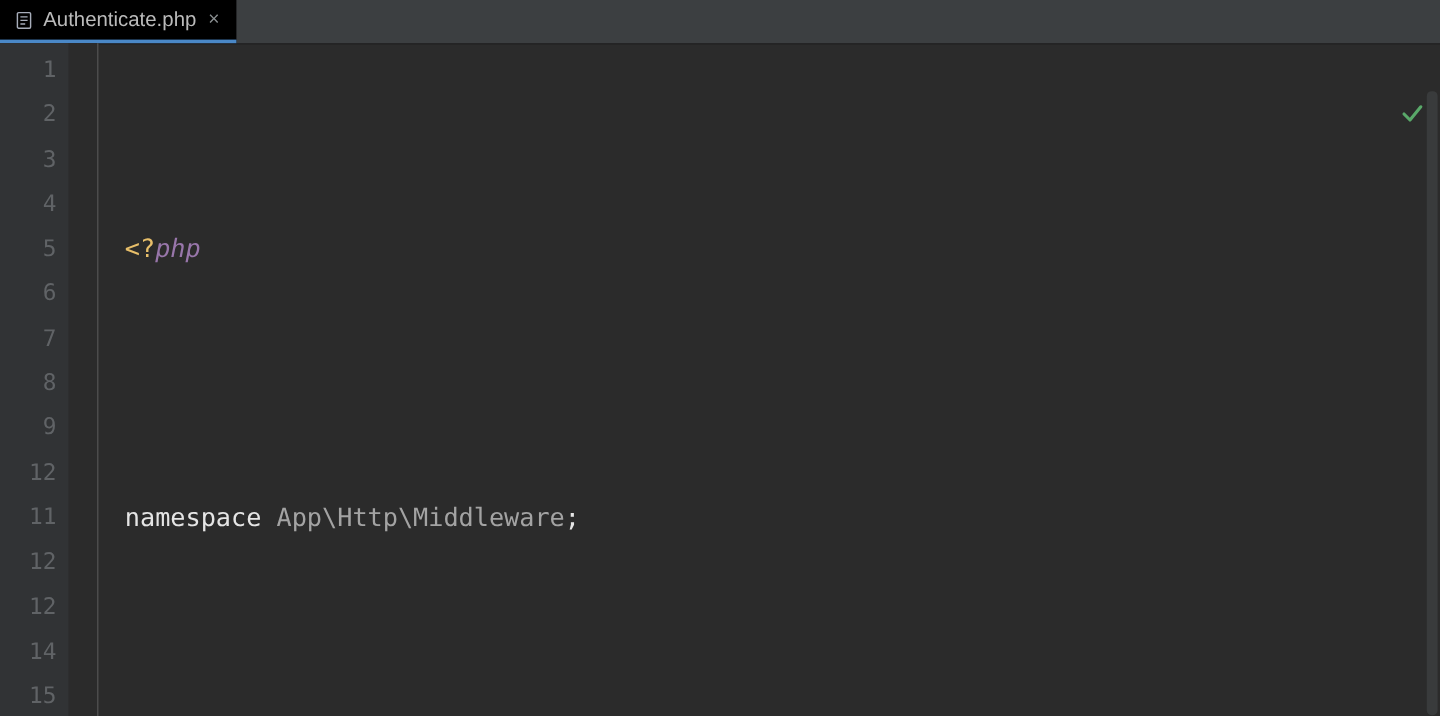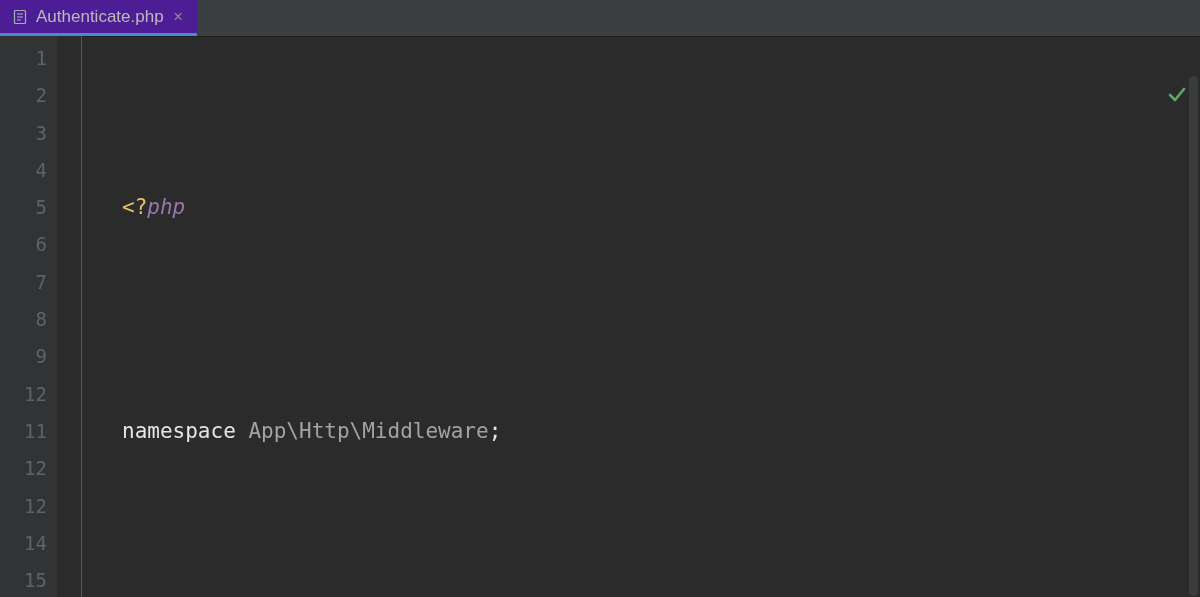--- a/index.html
+++ b/index.html
@@ -17,21 +17,21 @@
     background: #3c3f41;
     display: flex;
     align-items: stretch;
     box-shadow: 0 1px 0 rgba(0,0,0,.3);
   }
   .tab {
     display: flex;
     align-items: center;
     gap: 8px;
     padding: 0 14px 0 12px;
-    background: #4c1d95;
+    background: #000000;
     color: #bbbbbb;
     font-family: "Segoe UI", "Helvetica Neue", Arial, sans-serif;
     font-size: 17px;
     border-bottom: 3px solid #4a88c7;
     position: relative;
   }
   .tab .file-icon svg { display:block; }
   .tab .close {
     color: #8a8f91;
     font-size: 16px;
@@ -60,21 +60,21 @@
     background: #2b2b2b;
     border-right: 1px solid #555555;
   }
   .code {
     flex: 1;
     padding: 4px 0 0 22px;
     line-height: 37.3px;
     white-space: pre;
     position: relative;
   }
-  .code-line { height: 37.3px; margin-left: 18px; }
+  .code-line { height: 37.3px; }
 
   
   .kw   { color: #e5e5e5; }
   .txt  { color: #a3a3a3; }
   .tag  { color: #e8bf6a; }      
   .tagit{ color: #9876aa; font-style: italic; }
 
   .status-ok {
     position: absolute;
     top: 6px;

